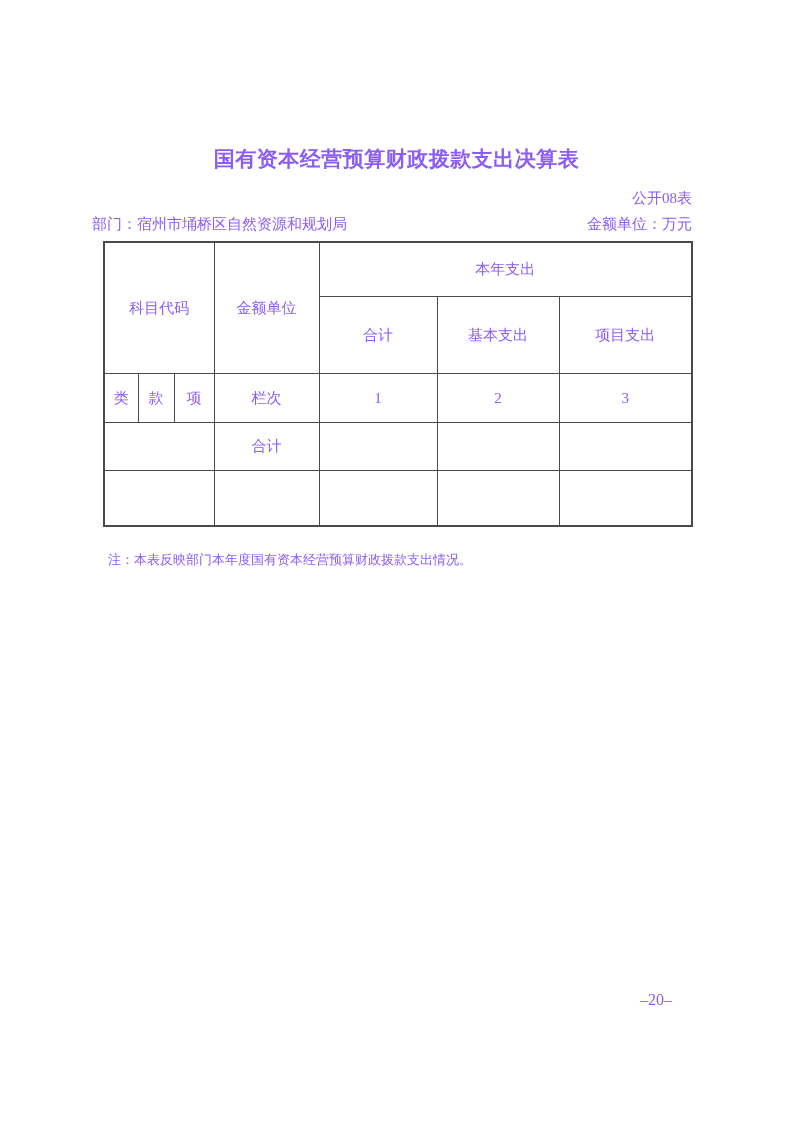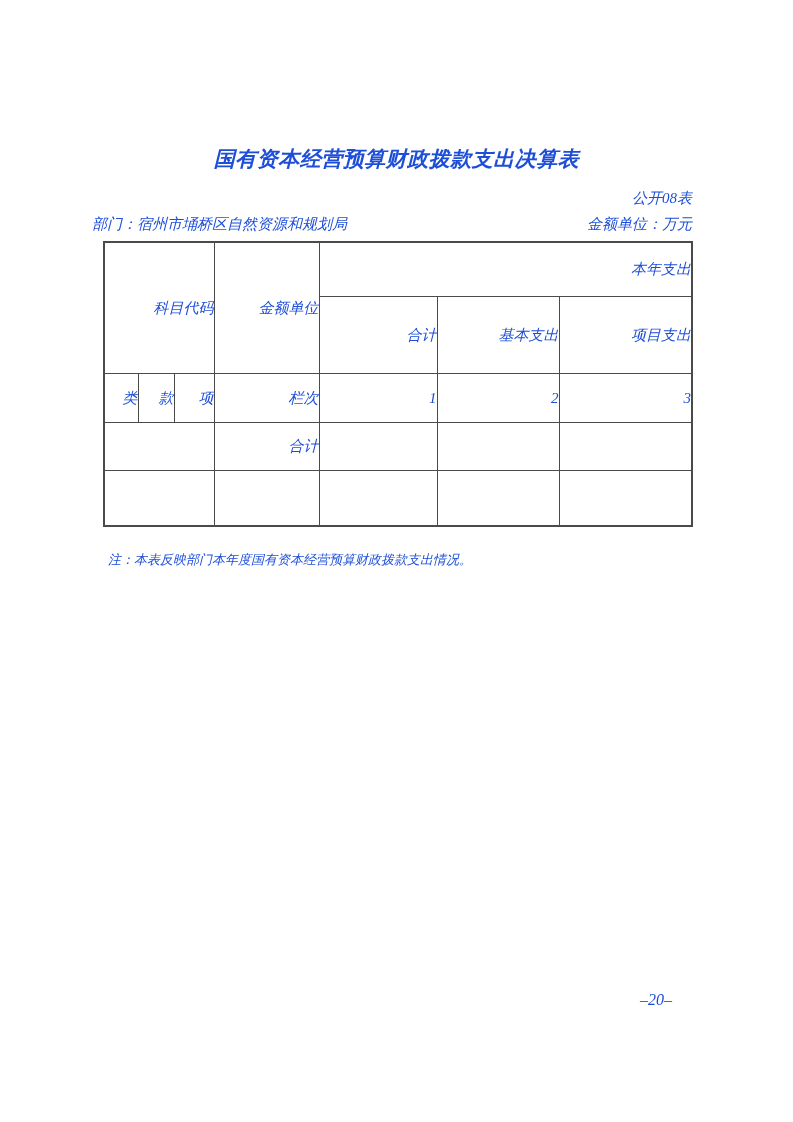--- a/index.html
+++ b/index.html
@@ -1,23 +1,22 @@
 <!DOCTYPE html>
 <html><head>
 <meta charset="utf-8">
 <style>
   html,body { margin:0; padding:0; background:#ffffff; }
   .page {
     position:relative;
     width:793px; height:1122px;
     background:#ffffff;
     font-family:"Liberation Serif","DejaVu Serif",serif;
-    color:#1d4ed8;
+    color:#8b5cf6;
     overflow:hidden;
-    font-style:italic;
   }
   .title {
     position:absolute; top:145px; left:0; width:100%;
     text-align:center;
     font-size:21px; font-weight:bold; letter-spacing:0.5px;
   }
   .form-label {
     position:absolute; top:189px; right:101px;
     font-size:15px;
     margin-left:15px;
@@ -27,21 +26,21 @@
     display:flex; justify-content:space-between;
     font-size:15px;
   }
   table.budget-table {
     position:absolute; top:241px; left:103px;
     border-collapse:collapse; table-layout:fixed;
     border:2px solid #4a4a4a;
   }
   table.budget-table td {
     border:1px solid #4a4a4a;
-    text-align:right; vertical-align:middle;
+    text-align:center; vertical-align:middle;
     font-size:15px; padding:0;
     overflow:hidden;
   }
   tr.r1 td { height:53px; }
   tr.r2 td { height:76px; }
   tr.r3 td { height:48px; }
   tr.r4 td { height:47px; }
   tr.r5 td { height:54px; }
   td.num { font-size:13px; }
   .notes {

